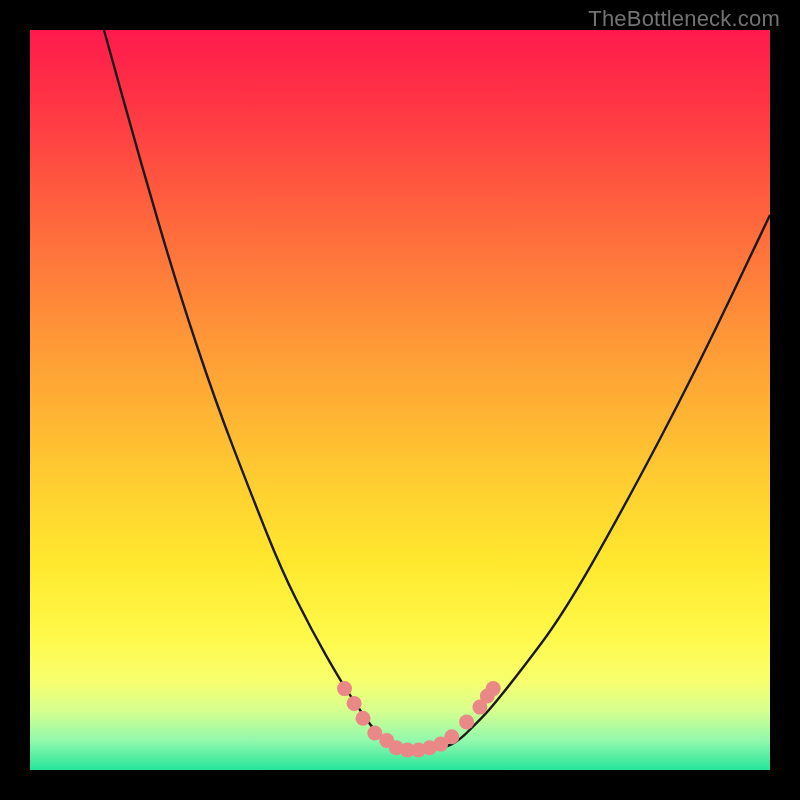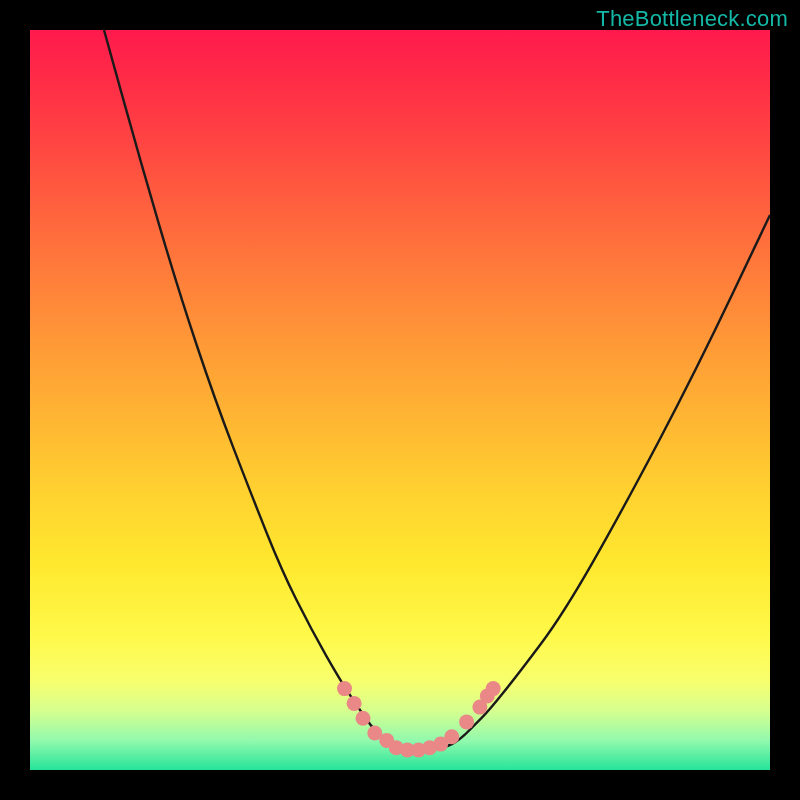--- a/index.html
+++ b/index.html
@@ -37,22 +37,22 @@
       #ffe82e 72%,
       #fff94a 82%,
       #f8ff6e 88%,
       #d6ff8f 92%,
       #92f9ad 96%,
       #25e49a 100%);
   }
   .watermark {
     position: absolute;
     top: 6px;
-    right: 12px;
-    color: #14b8a6;
+    right: 20px;
+    color: #737373;
     font-size: 22px;
     letter-spacing: 0.2px;
     user-select: none;
   }
   svg.curve {
     position: absolute;
     left: 0;
     top: 0;
     width: 740px;
     height: 740px;

